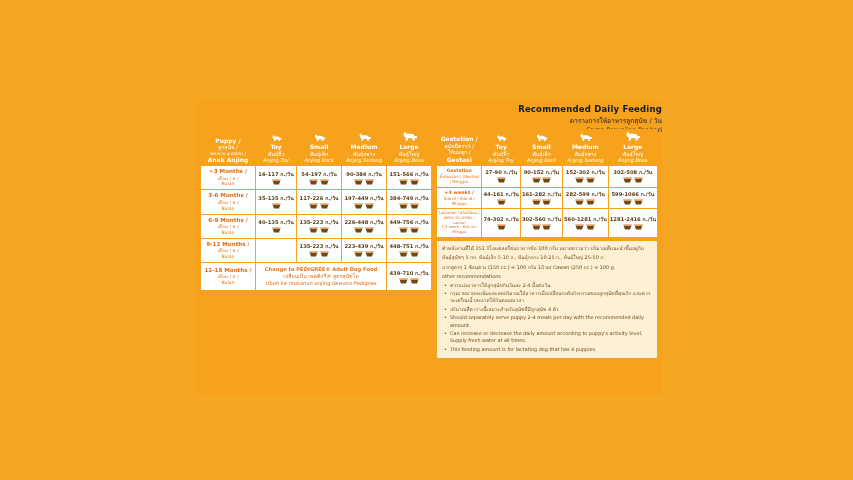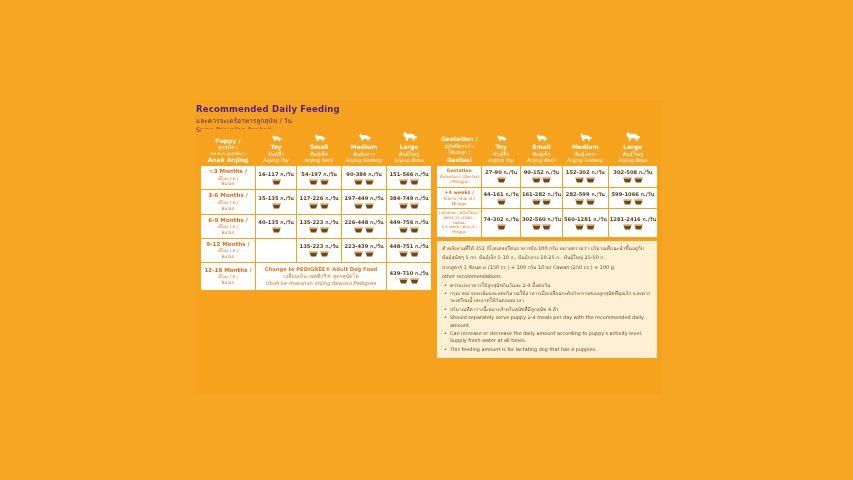--- a/index.html
+++ b/index.html
@@ -13,22 +13,22 @@
 
   
   .panel{
     position:absolute;
     left:196px;top:100px;width:466px;height:295px;
     background:#f6a21d;
     border-radius:3px;
   }
 
   .panel-header{
-    text-align:left;
-    color:#4c1d95;
+    text-align:right;
+    color:#0f172a;
     padding-top:4px;
   }
   .panel-header .h1{font-size:8.5px;font-weight:bold;letter-spacing:.2px;}
   .panel-header .h2{font-size:6.6px;margin-top:1px;}
   .panel-header .h3{font-size:6.2px;margin-top:0px;}
 
   .columns{
     position:absolute;top:29px;left:4px;right:4px;bottom:4px;
     display:flex;gap:4px;
   }
@@ -110,21 +110,21 @@
 </style>
 </head>
 <body>
 
 <div id="stage">
 
   <div class="panel">
 
     <div class="panel-header">
       <div class="h1">Recommended Daily Feeding</div>
-      <div class="h2">และควรจะเตร้อาหารลูกสุนัข / วัน</div>
+      <div class="h2">ตารางการให้อาหารลูกสุนัข / วัน</div>
       <div class="h3">Saran Penyajian Per hari</div>
     </div>
 
     <div class="columns">
 
       <div class="col-left">
         <table>
           <tbody>
               <tr>
             <td class="hdr-cell">

